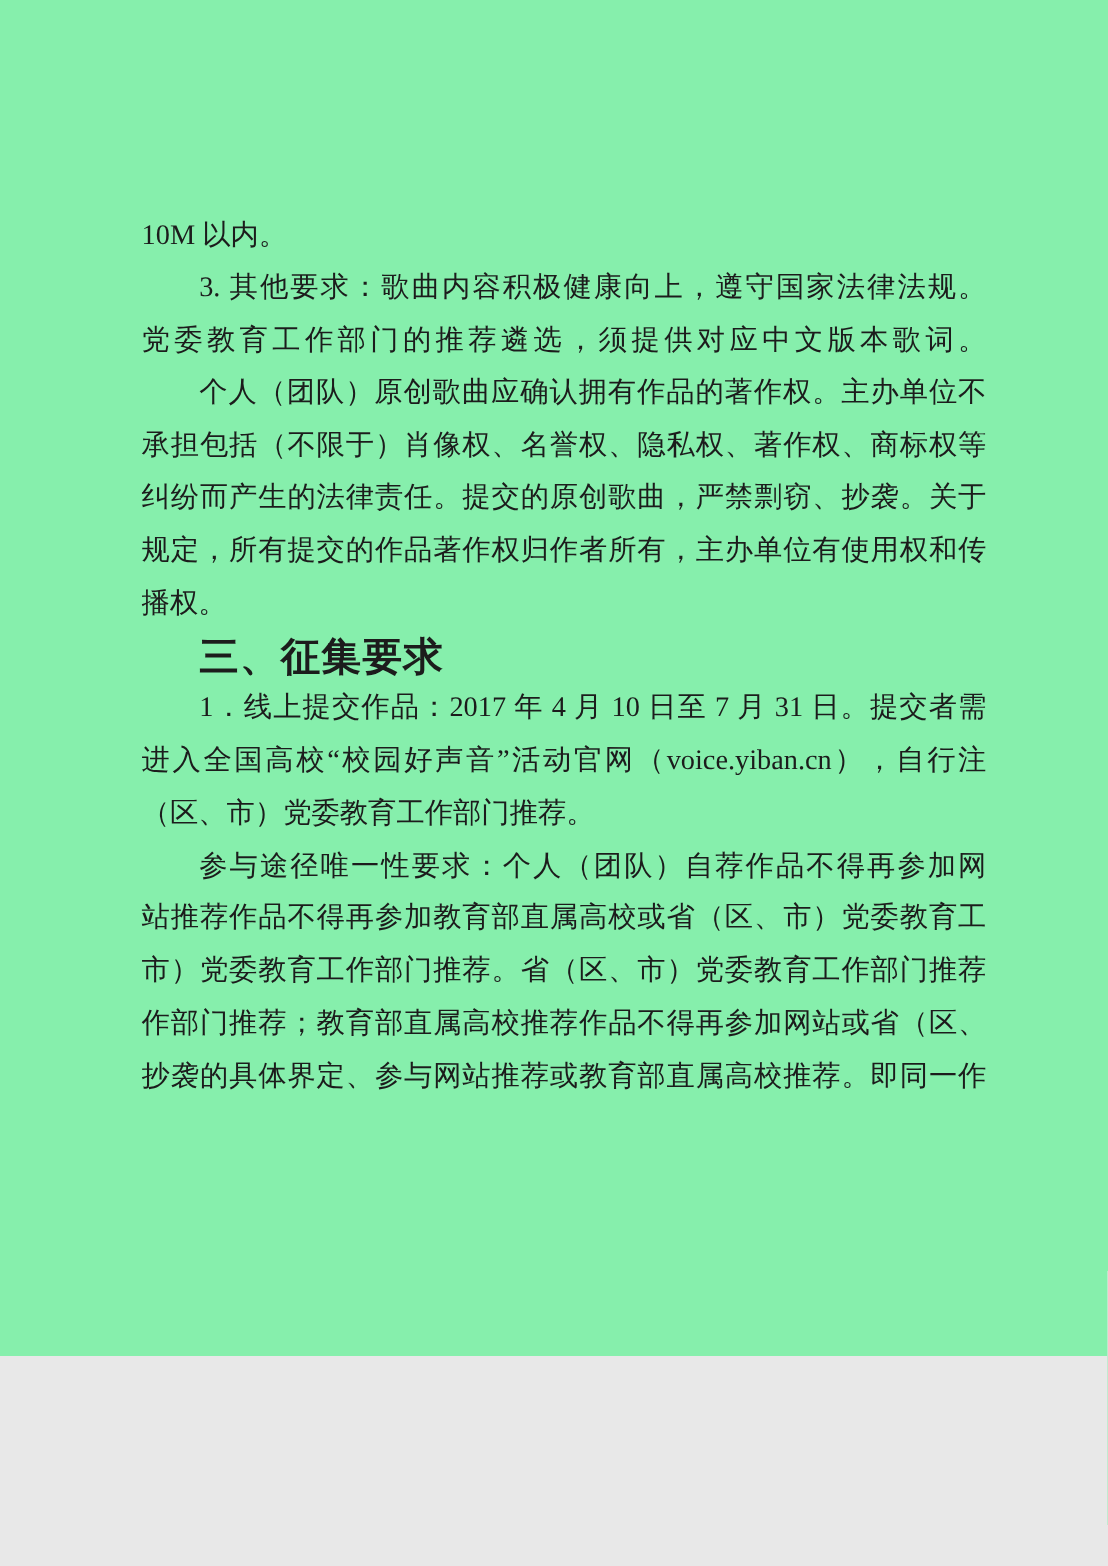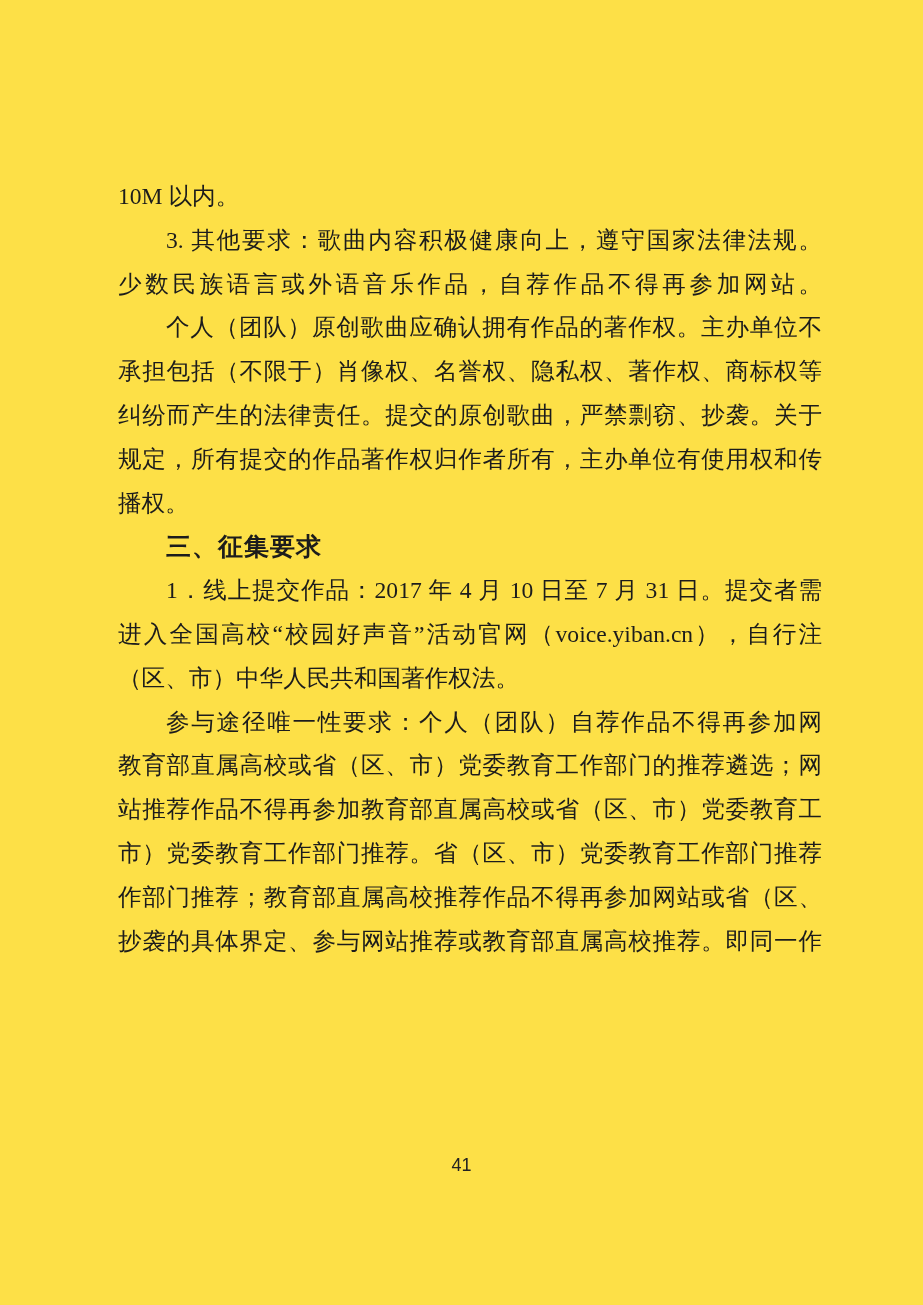--- a/index.html
+++ b/index.html
@@ -3,23 +3,23 @@
 <meta charset="utf-8">
 <style>
   html, body {
     margin: 0;
     padding: 0;
     background: #e8e8e8;
   }
   .page {
     position: relative;
     width: 923px;
-    height: 1305px;
+    height: 1130px;
     margin: 0 auto;
-    background: #fde047;
+    background: #86efac;
     overflow: hidden;
     font-family: "Liberation Serif", "DejaVu Serif", serif;
     color: #1c1c1c;
   }
   .content {
     position: absolute;
     left: 118px;
     top: 175px;
     width: 704px;
   }
@@ -35,52 +35,51 @@
     text-align: justify;
     text-align-last: justify;
     text-justify: inter-character;
   }
   .line.indent {
     padding-left: 48px;
   }
   .line.heading {
     font-family: "Liberation Sans", "DejaVu Sans", sans-serif;
     font-weight: 700;
-    font-size: 25px;
+    font-size: 33px;
     letter-spacing: 1px;
   }
   .footer {
     position: absolute;
     left: 0;
     top: 1155px;
     width: 100%;
     text-align: center;
     font-size: 18px;
     font-family: Liberation Sans, sans-serif;
     color: #222;
   }
 </style>
 </head>
 <body>
 
 <div class="page">
   <div class="content" id="doc-body">
       <div class="line">10M 以内。</div>
       <div class="line indent full">3. 其他要求：歌曲内容积极健康向上，遵守国家法律法规。</div>
-      <div class="line full">少数民族语言或外语音乐作品，自荐作品不得再参加网站。</div>
+      <div class="line full">党委教育工作部门的推荐遴选，须提供对应中文版本歌词。</div>
       <div class="line indent full">个人（团队）原创歌曲应确认拥有作品的著作权。主办单位不</div>
       <div class="line full">承担包括（不限于）肖像权、名誉权、隐私权、著作权、商标权等</div>
       <div class="line full">纠纷而产生的法律责任。提交的原创歌曲，严禁剽窃、抄袭。关于</div>
       <div class="line full">规定，所有提交的作品著作权归作者所有，主办单位有使用权和传</div>
       <div class="line">播权。</div>
       <div class="line heading indent">三、征集要求</div>
       <div class="line indent full">1．线上提交作品：2017 年 4 月 10 日至 7 月 31 日。提交者需</div>
       <div class="line full">进入全国高校“校园好声音”活动官网（voice.yiban.cn），自行注</div>
-      <div class="line">（区、市）中华人民共和国著作权法。</div>
+      <div class="line">（区、市）党委教育工作部门推荐。</div>
       <div class="line indent full">参与途径唯一性要求：个人（团队）自荐作品不得再参加网站、</div>
-      <div class="line full">教育部直属高校或省（区、市）党委教育工作部门的推荐遴选；网</div>
       <div class="line full">站推荐作品不得再参加教育部直属高校或省（区、市）党委教育工</div>
       <div class="line full">市）党委教育工作部门推荐。省（区、市）党委教育工作部门推荐</div>
       <div class="line full">作部门推荐；教育部直属高校推荐作品不得再参加网站或省（区、</div>
       <div class="line full">抄袭的具体界定、参与网站推荐或教育部直属高校推荐。即同一作</div>
     </div>
   <div class="footer">41</div>
 </div>
 
 </body></html>

